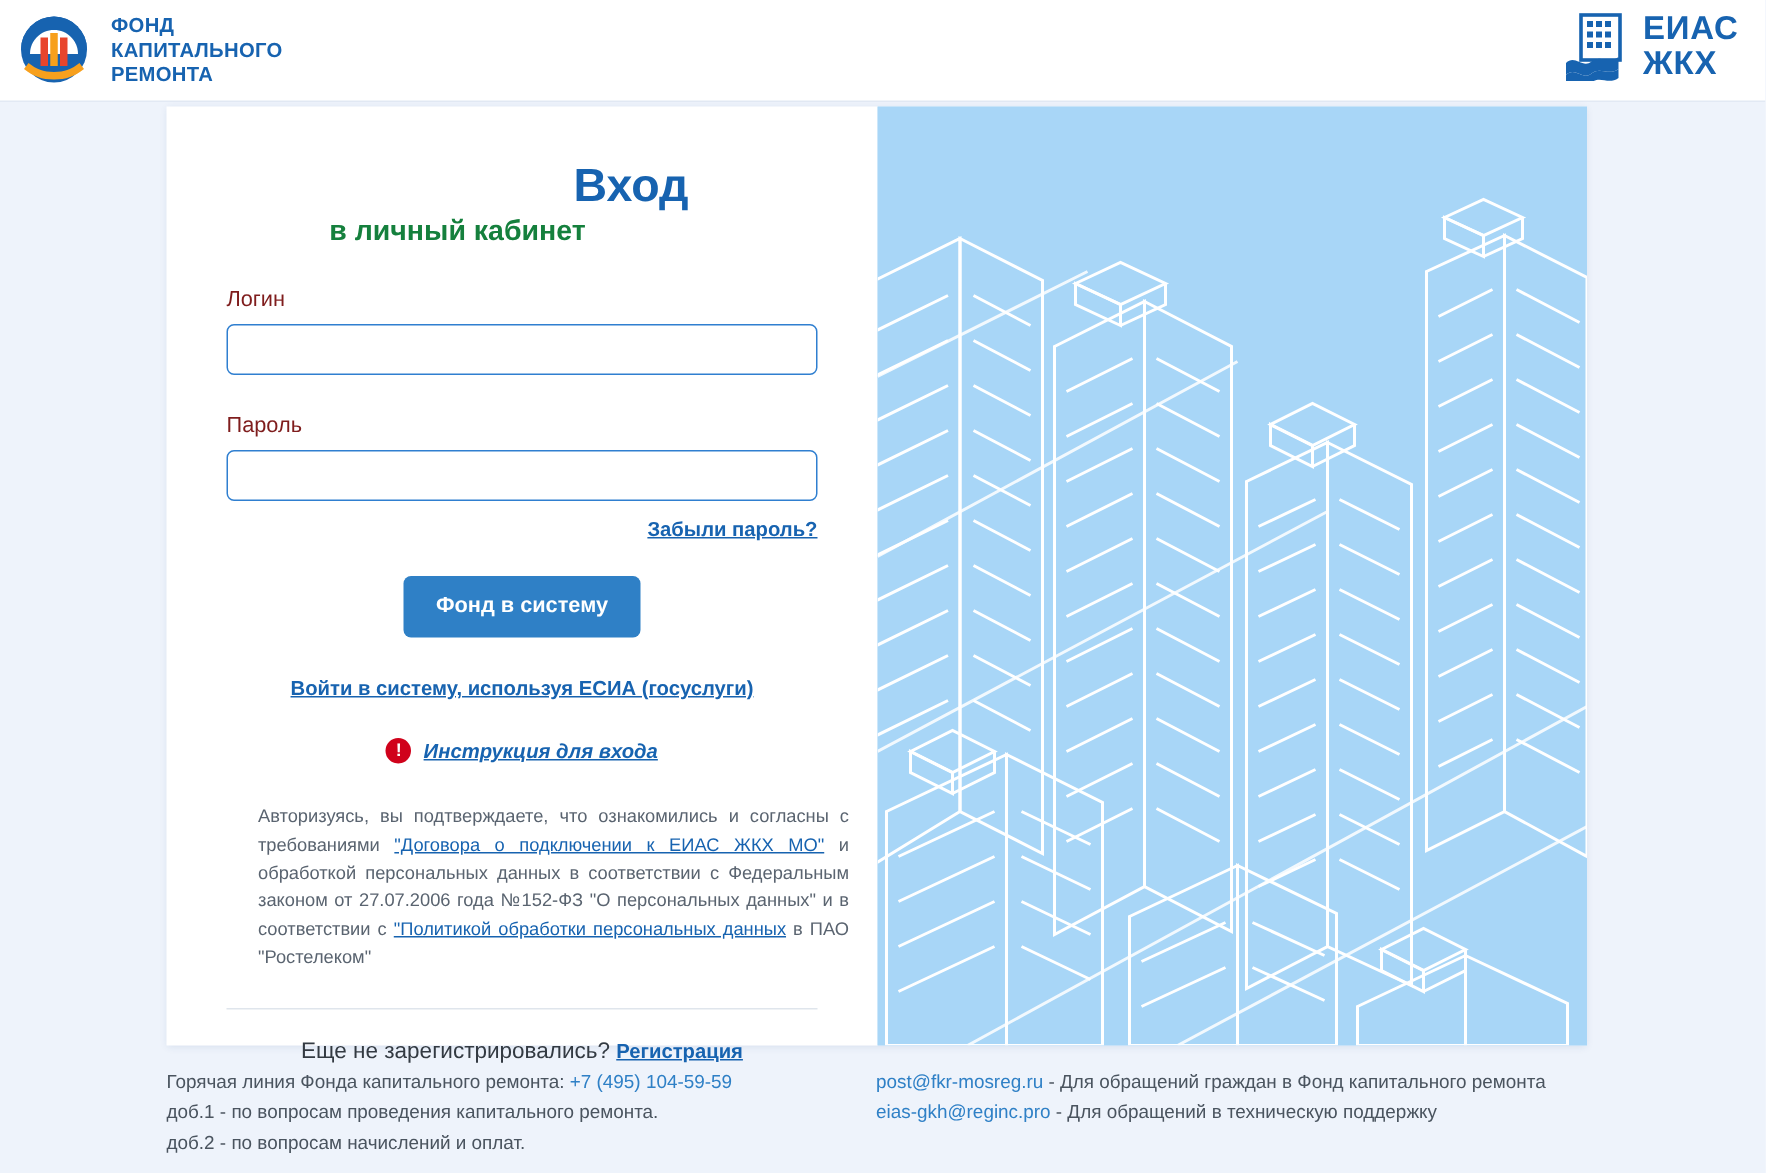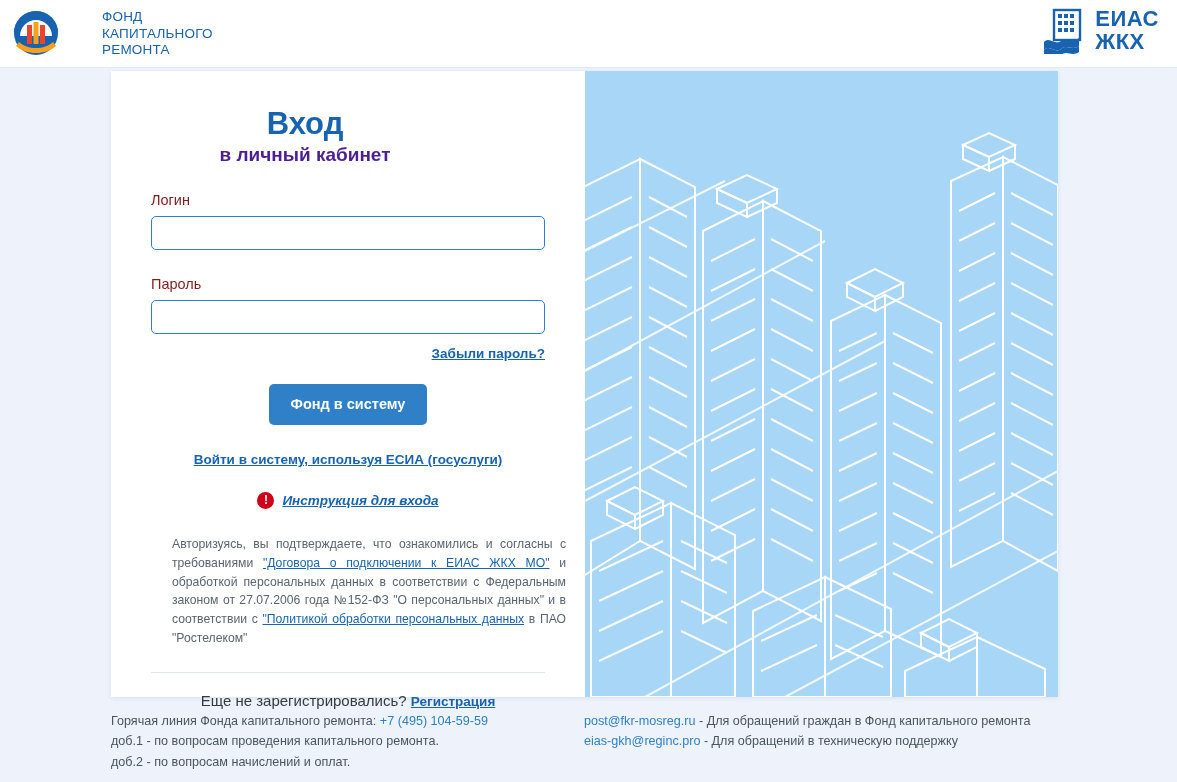--- a/index.html
+++ b/index.html
@@ -22,24 +22,23 @@
     width: 1177px; height: 68px;
     background: #ffffff;
     border-bottom: 1px solid #e2e9f4;
   }
   .brand-left {
     position: absolute; left: 8px; top: 6px;
     display: flex; align-items: center; gap: 10px;
   }
   .fkr-logo { width: 56px; height: 56px; position: relative; }
   .fkr-title {
-    font-size: 13.5px; font-weight: normal; color: #1763b0;
+    font-size: 13.5px; font-weight: bold; color: #1763b0;
     line-height: 1.22; text-transform: uppercase;
     letter-spacing: .2px;
-    margin-left: 28px;
   }
   .brand-right {
     position: absolute; right: 18px; top: 8px;
     display: flex; align-items: center; gap: 9px;
   }
   .eias-logo { width: 44px; height: 46px; }
   .eias-text {
     font-size: 22px; font-weight: bold; color: #1763b0;
     line-height: 1.04; letter-spacing: .5px;
   }
@@ -60,28 +59,28 @@
   }
   .right-pane {
     width: 473px; height: 626px;
     overflow: hidden;
     background: #a8d6f7;
     position: relative;
   }
   .right-pane svg { display: block; }
 
   .title-main {
-    text-align: center;
+    text-align: right;
     margin-top: 36px;
     font-size: 31px; font-weight: bold; color: #1763b0;
     line-height: 1.12;
   }
   .title-sub {
     text-align: center;
-    font-size: 19px; font-weight: bold; color: #4c1d95;
+    font-size: 19px; font-weight: bold; color: #15803d;
     margin-top: 2px;
   }
 
   .field-label {
     margin-top: 26px;
     font-size: 14.5px; color: #7f1d1d;
   }
   .text-input {
     display: block;
     width: 394px; height: 34px;

